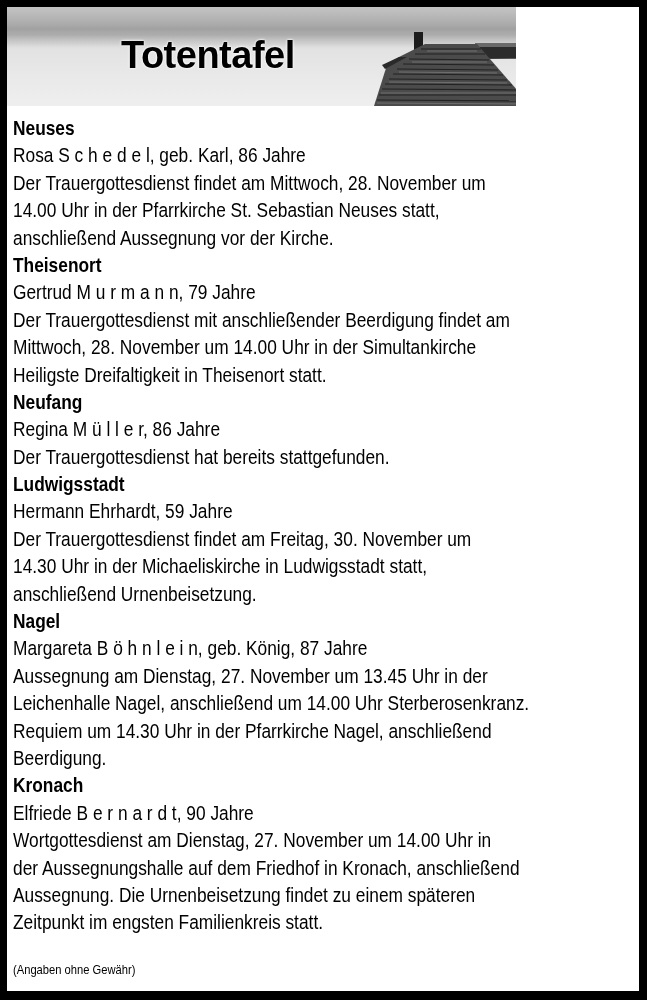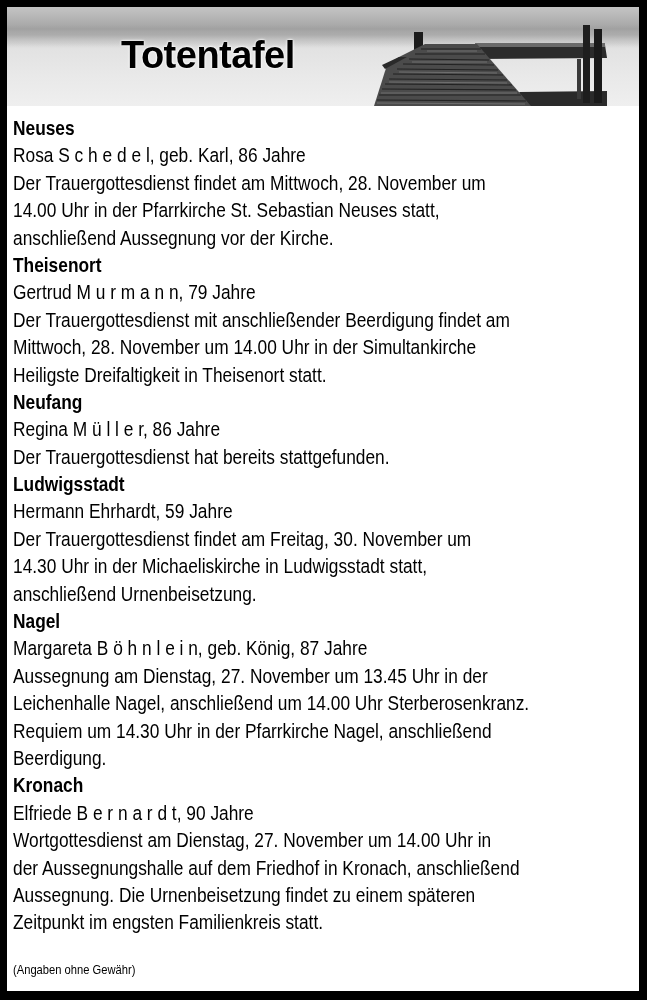--- a/index.html
+++ b/index.html
@@ -1,18 +1,18 @@
 <!DOCTYPE html>
 <html><head>
 <meta charset="utf-8">
 <style>
   html, body { margin:0; padding:0; background:#000; }
   body { width:647px; height:1000px; position:relative; overflow:hidden; font-family:"Liberation Sans", sans-serif; }
   .frame { position:absolute; left:7px; top:7px; width:632px; height:984px; background:#fff; overflow:hidden; }
-  .banner { position:absolute; left:0; top:0; width:632px; height:99px; overflow:hidden;
+  .banner { position:absolute; left:0; top:0; width:509px; height:99px; overflow:hidden;
     background: linear-gradient(to bottom, #c4c4c4 0px, #b3b3b3 12px, #a4a4a4 22px, #cfcfcf 32px, #e2e2e2 42px, #e9e9e9 70px, #efefef 99px); }
   .banner .haze { position:absolute; left:0; top:18px; width:632px; height:22px;
     background: linear-gradient(to bottom, rgba(150,150,150,0) 0%, rgba(140,140,140,0.35) 45%, rgba(225,225,225,0) 100%); }
   .banner svg { position:absolute; left:0; top:0; }
   .title { position:absolute; left:114px; top:27px; font-family:"Liberation Sans", sans-serif; font-weight:bold;
     font-size:38px; color:#000; letter-spacing:-0.5px; text-shadow:0 0 3px #fff, 0 0 2px #fff; white-space:nowrap; }
   .content { position:absolute; left:6px; top:107px; width:740px; transform:scaleX(0.845); transform-origin:0 0; }
   .line { font-size:20.5px; line-height:27.4px; height:27.4px; white-space:nowrap; color:#000; }
   .place { font-weight:bold; }
   .disclaimer { position:absolute; left:6px; top:955px; font-size:13px; color:#000; transform:scaleX(0.86); transform-origin:0 0; white-space:nowrap; }

